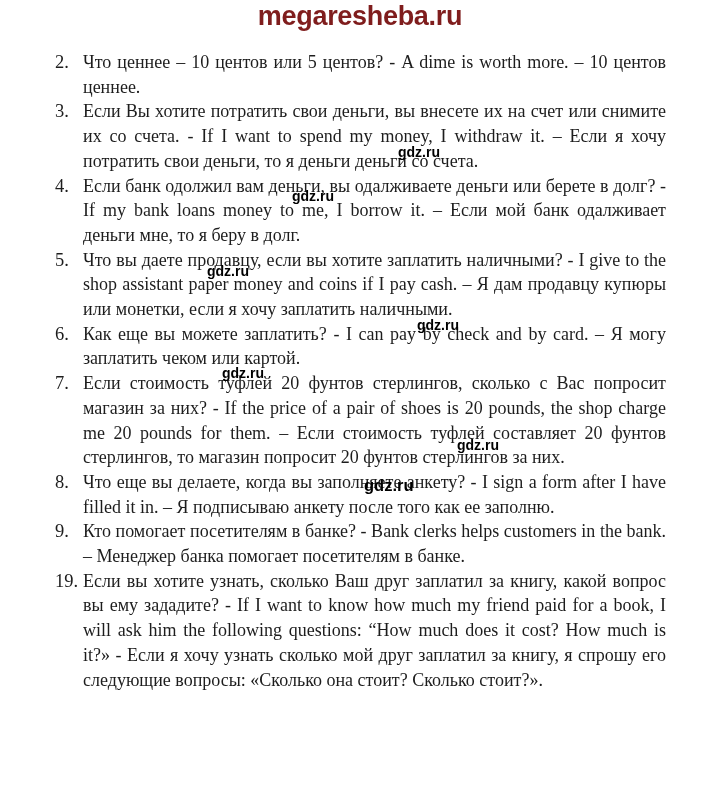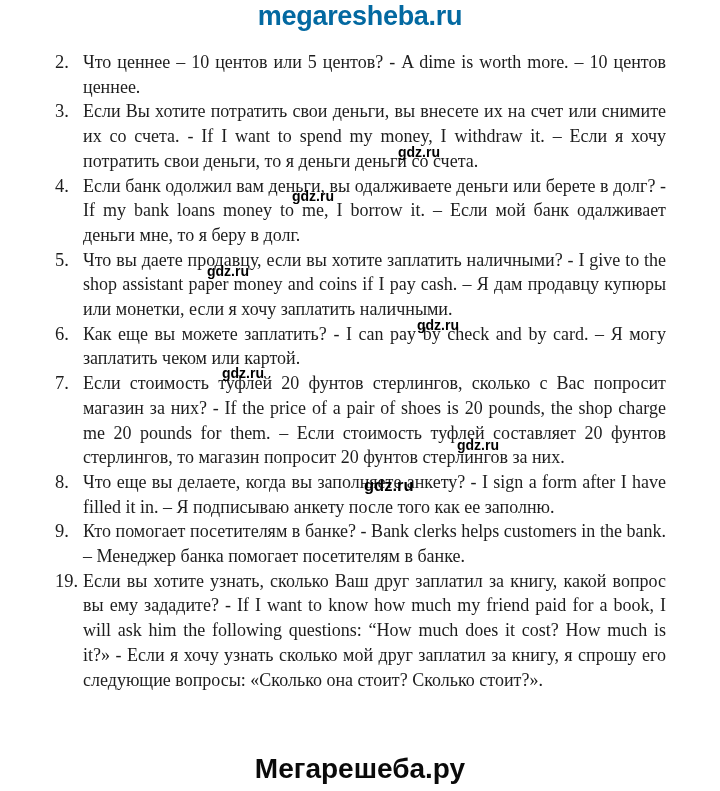--- a/index.html
+++ b/index.html
@@ -19,21 +19,21 @@
   .site-header {
     position: absolute;
     top: 1px;
     left: 0;
     right: 0;
     text-align: center;
     font-family: "Liberation Sans", sans-serif;
     font-weight: bold;
     font-size: 27px;
     line-height: 30px;
-    color: #0369a1;
+    color: #7f1d1d;
     letter-spacing: -0.3px;
   }
   .answers {
     position: absolute;
     top: 50px;
     left: 55px;
     width: 611px;
   }
   .answer-row {
     display: flex;
@@ -144,15 +144,14 @@
   <div class="watermark-layer" id="watermark-layer">
       <span class="wm" style="left: 398px; top: 145px;">gdz.ru</span>
       <span class="wm" style="left: 292px; top: 189px;">gdz.ru</span>
       <span class="wm" style="left: 207px; top: 264px;">gdz.ru</span>
       <span class="wm" style="left: 417px; top: 318px;">gdz.ru</span>
       <span class="wm" style="left: 222px; top: 366px;">gdz.ru</span>
       <span class="wm" style="left: 457px; top: 438px;">gdz.ru</span>
       <span class="wm wm-large" style="left: 364px; top: 477px;">gdz.ru</span>
     </div>
 
-  <div class="site-footer">Мегарешеба.ру</div>
 
 </div>
 
 </body></html>

